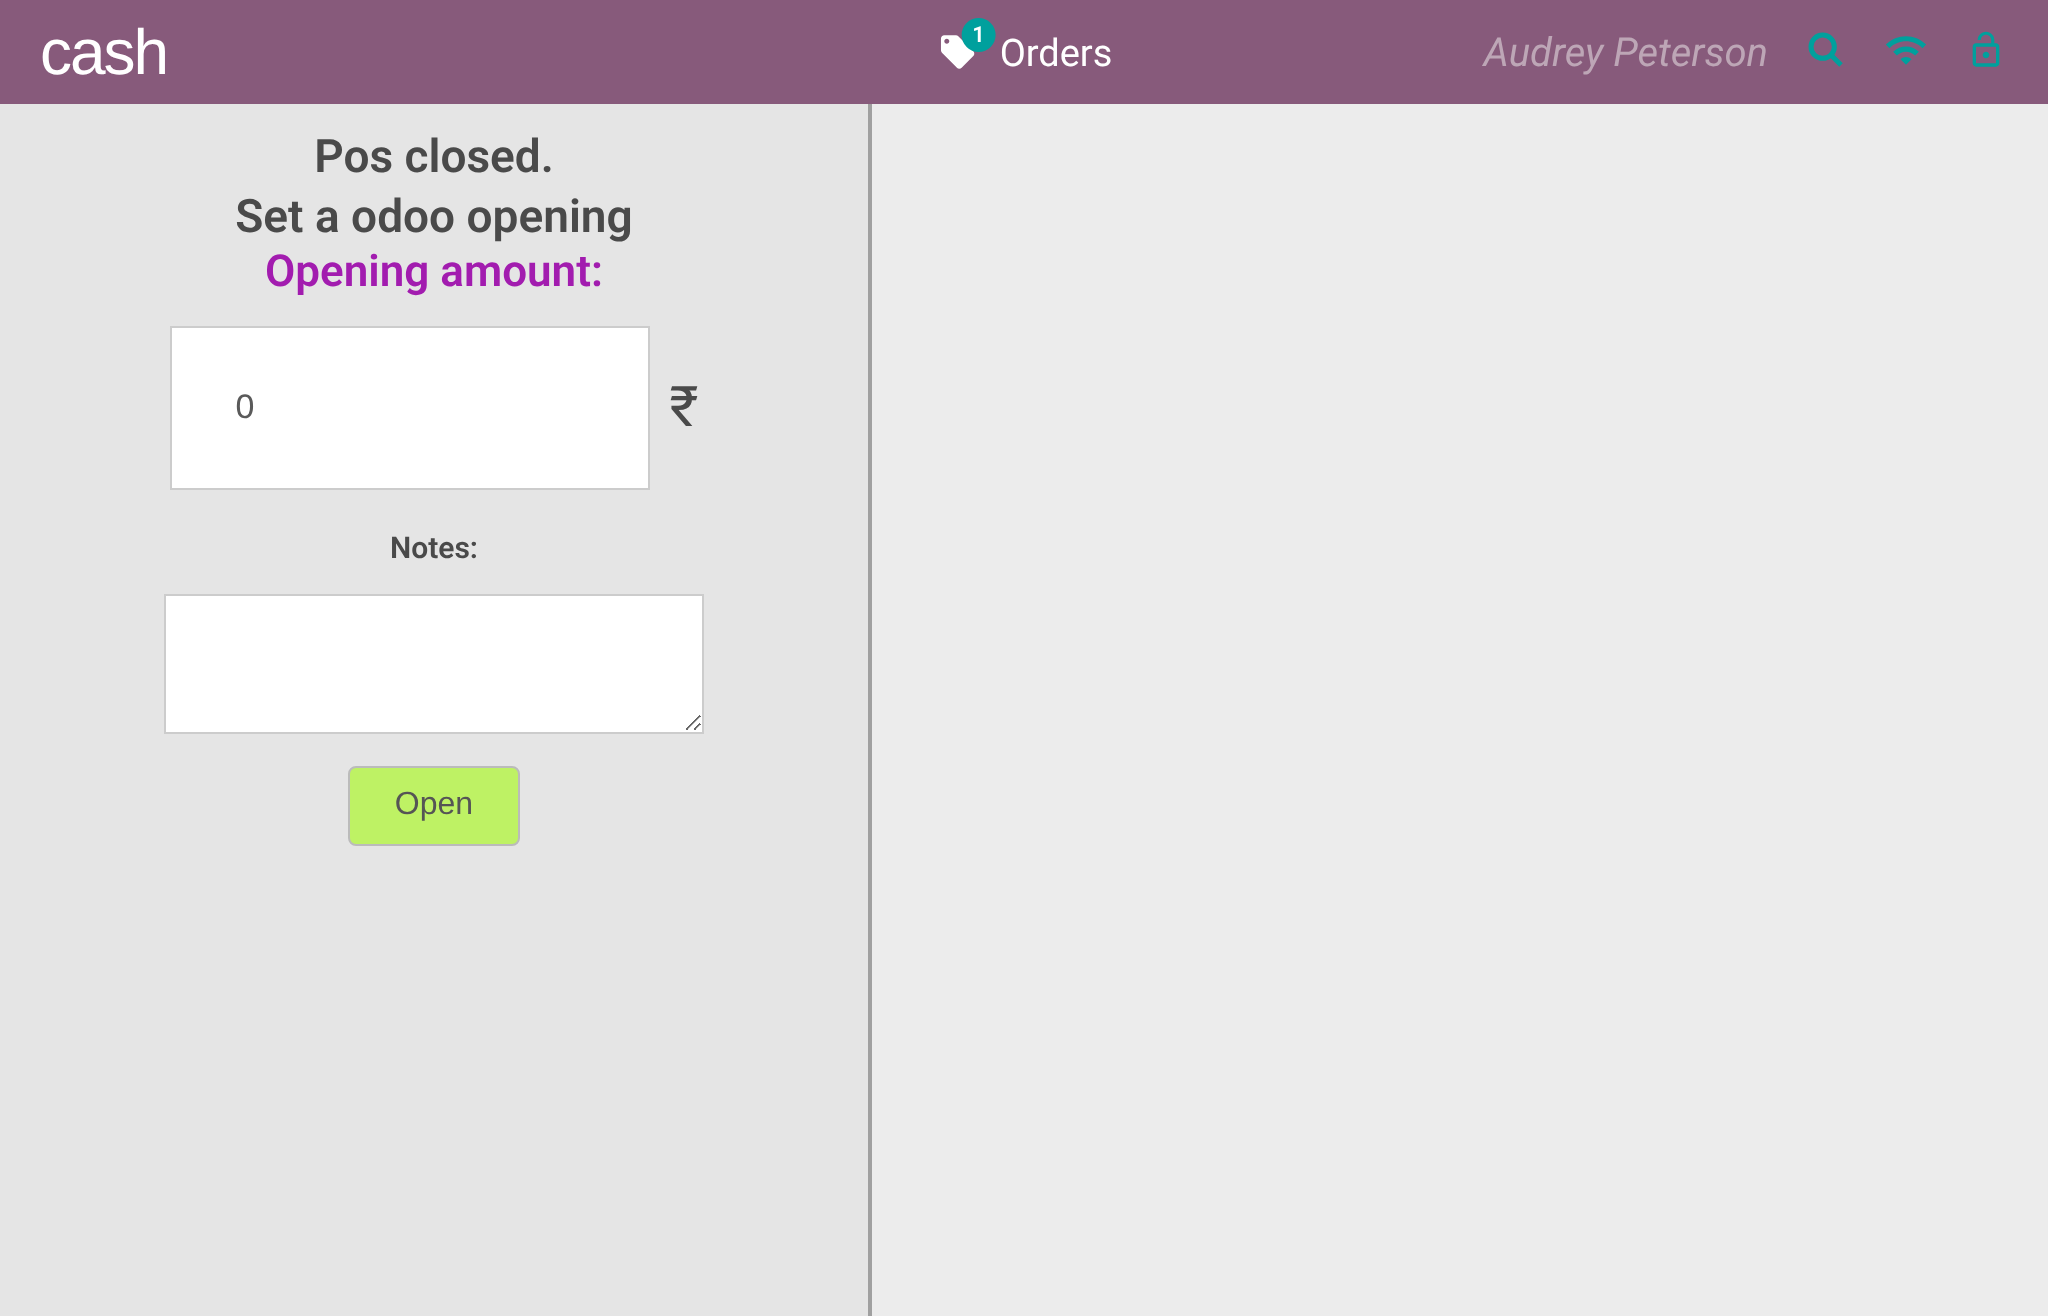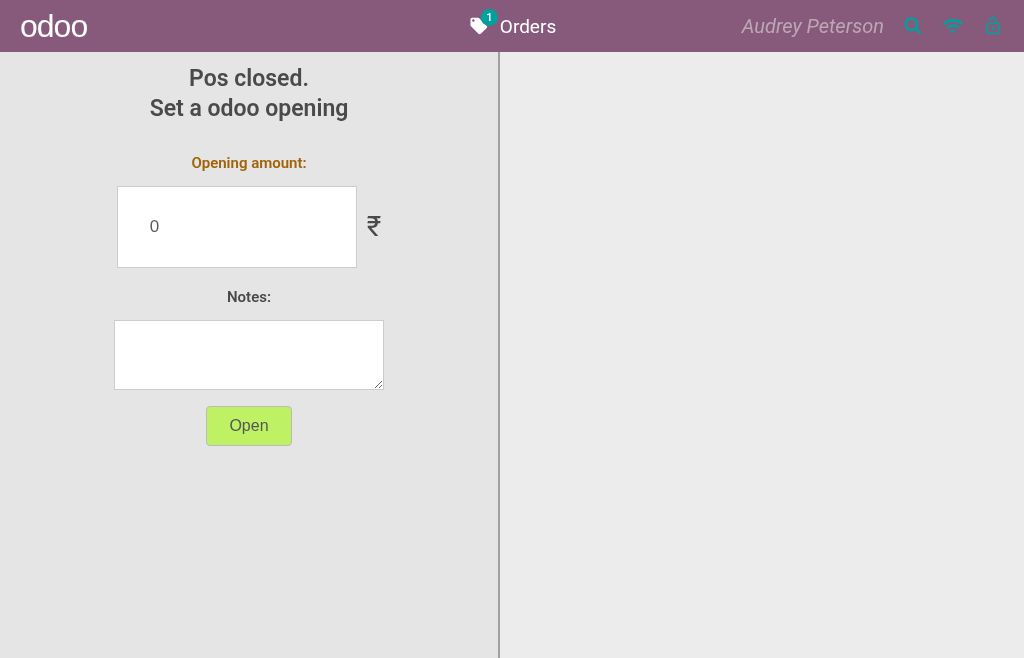--- a/index.html
+++ b/index.html
@@ -59,21 +59,20 @@
       width: 17px;
       height: 17px;
       font-size: 11px;
       line-height: 17px;
       text-align: center;
       font-weight: 600;
     }
     .right-nav {
       margin-left: auto;
       display: flex;
-      align-items: center;
       gap: 18px;
     }
     .username {
       color: #bda6b6;
       font-size: 20px;
       font-style: italic;
       cursor: pointer;
     }
     .icon-btn {
       color: #00A09D;
@@ -82,41 +81,40 @@
       display: flex;
       align-items: center;
       justify-content: center;
       cursor: pointer;
     }
     .main {
       display: flex;
       height: calc(100% - 52px);
     }
     .left-panel {
-      width: 500px;
+      width: 436px;
       background: #e5e5e5;
       border-right: 2px solid #a0a0a0;
       padding-top: 12px;
       text-align: center;
     }
     .right-panel {
       flex: 1;
       background: #ececec;
     }
     .title-line {
       font-size: 23px;
       font-weight: 600;
       color: #4a4a4a;
       line-height: 1.3;
     }
     .subtitle {
-      font-size: 15px;
-      font-weight: 600;
-      color: #a16207;
-      margin-top: 30px;
+      font-size: 22px;
+      font-weight: 600;
+      color: #a21caf;
     }
     .amount-row {
       display: flex;
       align-items: center;
       justify-content: center;
       margin-top: 14px;
       gap: 10px;
     }
     .amount-input {
       width: 240px;
@@ -162,21 +160,21 @@
       font-size: 16px;
       color: #555;
       cursor: pointer;
     }
   </style>
 </head>
 <body>
 
 <div class="topbar">
   <div class="logo">
-    <span>odoo</span>
+    <span>cash</span>
   </div>
   <div class="center-nav">
     <span class="ticket-icon">
       <svg width="20" height="20" viewBox="0 0 24 24" fill="#fff">
         <path d="M21.41 11.58l-9-9C12.05 2.22 11.55 2 11 2H4c-1.1 0-2 .9-2 2v7c0 .55.22 1.05.59 1.42l9 9c.36.36.86.58 1.41.58s1.05-.22 1.41-.59l7-7c.37-.36.59-.86.59-1.41s-.23-1.05-.59-1.42zM5.5 7C4.67 7 4 6.33 4 5.5S4.67 4 5.5 4 7 4.67 7 5.5 6.33 7 5.5 7z"></path>
       </svg>
       <span class="badge">1</span>
     </span>
     <span>Orders</span>
   </div>

